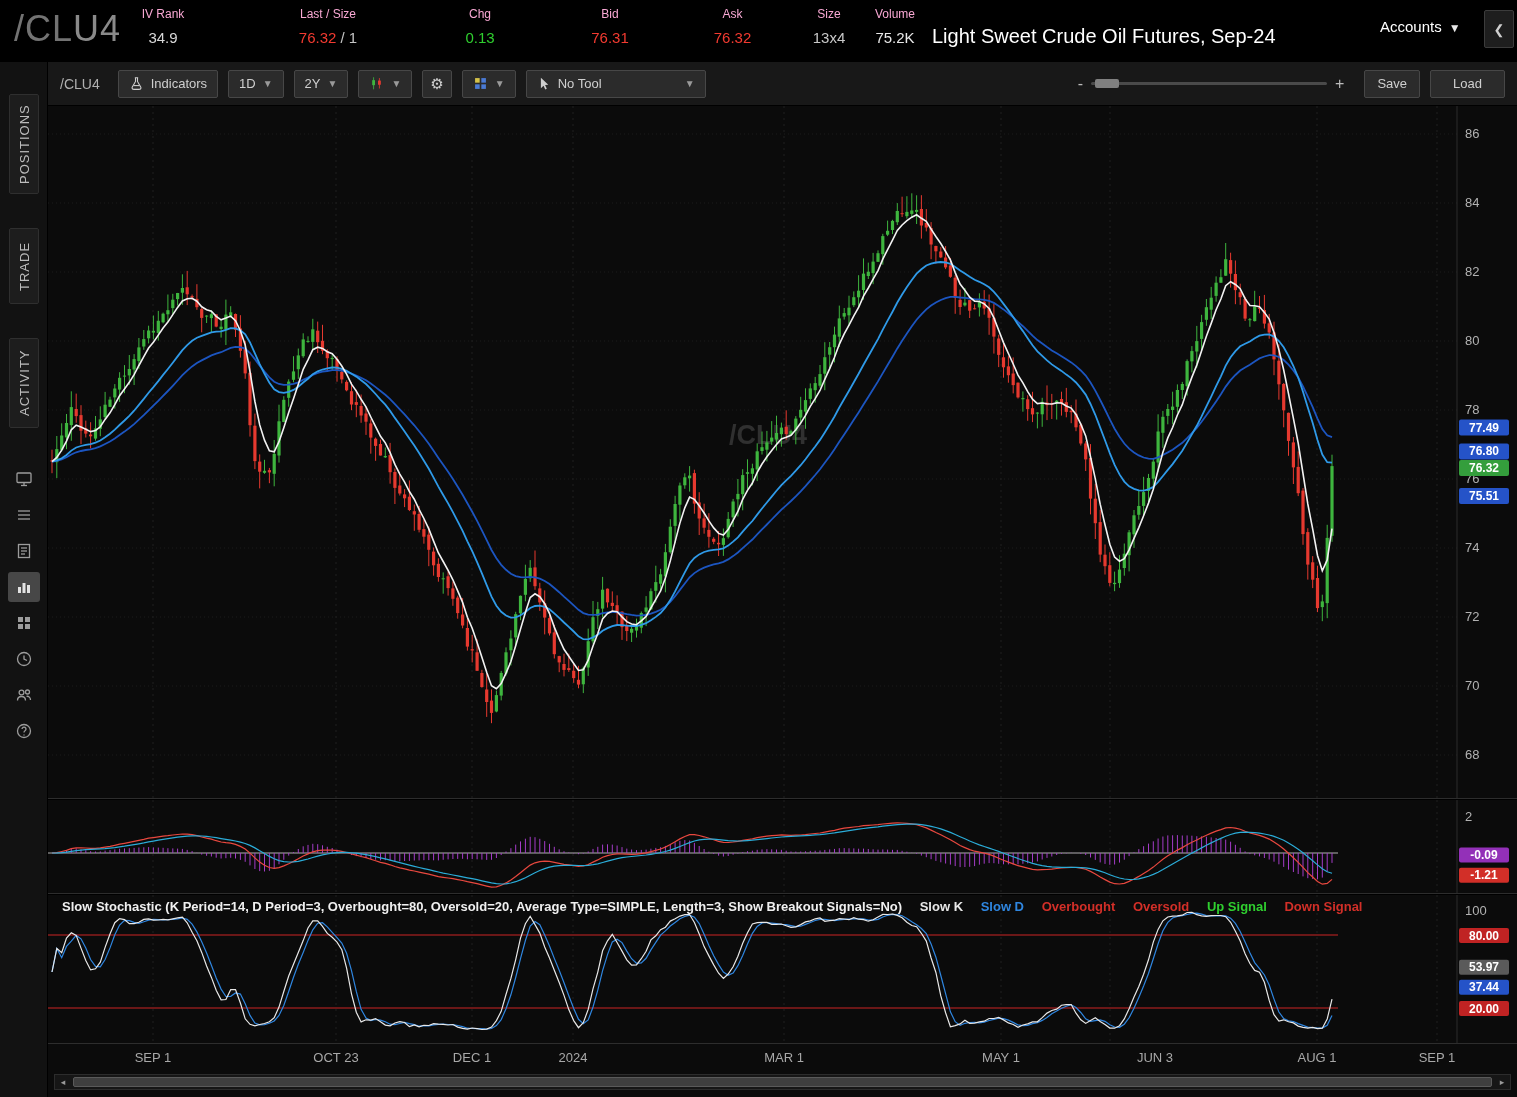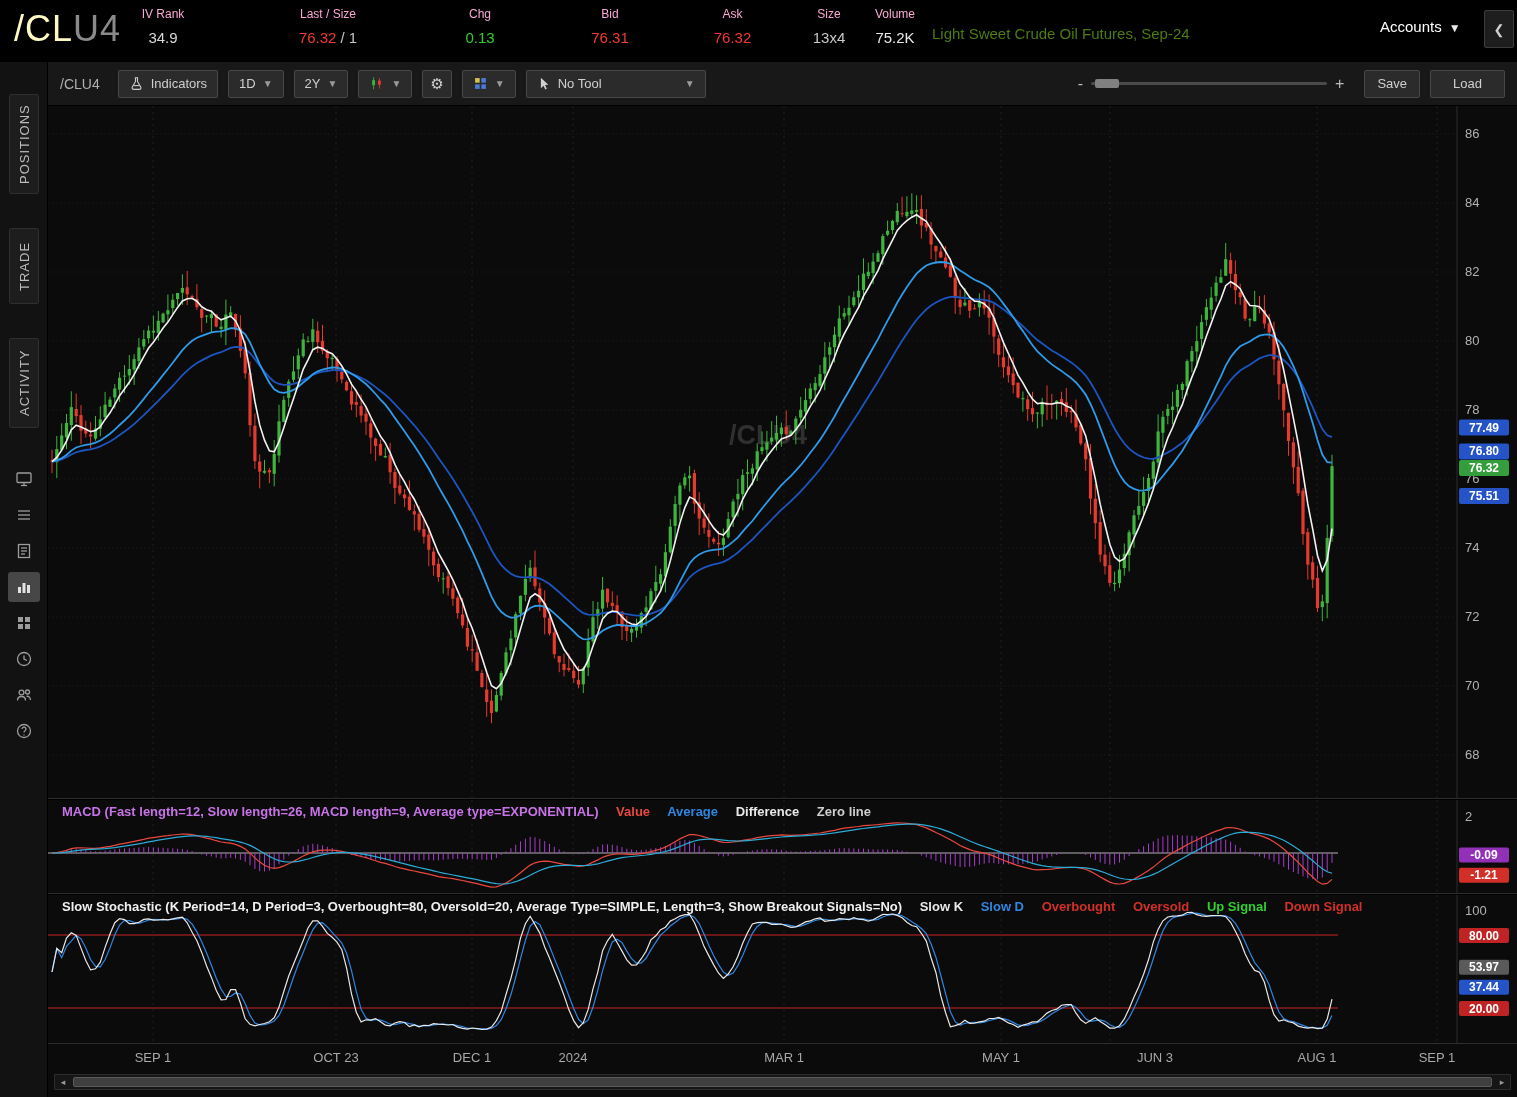--- a/index.html
+++ b/index.html
@@ -2,27 +2,27 @@
 <html><head>
 <meta charset="utf-8">
 <style>
   *{margin:0;padding:0;box-sizing:border-box}
   html,body{width:1517px;height:1097px;background:#000;font-family:"Liberation Sans",sans-serif;overflow:hidden}
   #app{position:relative;width:1517px;height:1097px;background:#000;color:#ddd}
 
   
   #header{position:absolute;top:0;left:0;width:1517px;height:62px;background:#000}
   #symbol{position:absolute;left:14px;top:8px;font-size:36px;letter-spacing:1px}
-  #symbol .sym-main{color:#fef9c3}
+  #symbol .sym-main{color:#737373}
   #symbol .sym-suffix{color:#8a8a8a}
   .hcol{position:absolute;top:7px;text-align:center}
   .hcol .lab{font-size:12px;color:#f9a8d4}
   .hcol .val{font-size:15px;margin-top:8px;color:#d8d8d8}
   .hcol .val .v2{color:#c4c4c4}
-  #desc{position:absolute;left:932px;top:25px;font-size:15px;color:#4d7c0f;white-space:nowrap}
+  #desc{position:absolute;left:932px;top:25px;font-size:20px;color:#ffffff;white-space:nowrap}
   #accounts{position:absolute;left:1380px;top:18px;font-size:15px;color:#fff;display:flex;align-items:flex-end;gap:7px;cursor:pointer}
   #accounts .chev{font-size:12px;color:#e8e8e8}
   #collapse-btn{position:absolute;right:3px;top:10px;width:30px;height:38px;background:#1e1e1e;border:1px solid #3c3c3c;border-radius:2px;color:#cfcfcf;display:flex;align-items:center;justify-content:center;font-size:13px;cursor:pointer}
 
   
   #sidebar{position:absolute;top:62px;left:0;width:48px;height:1035px;background:#121212;border-right:1px solid #000}
   .vtab{writing-mode:vertical-rl;transform:rotate(180deg);margin:0 auto;display:flex;align-items:center;justify-content:center;color:#bdbdbd;font-size:13px;letter-spacing:1px;background:#1d1d1d;border:1px solid #2f2f2f;border-radius:2px;width:30px;cursor:pointer}
   #tab-positions{height:100px;margin-top:32px}
   #tab-trade{height:76px;margin-top:34px}
   #tab-activity{height:90px;margin-top:34px}
@@ -1126,27 +1126,20 @@
           <line x1="1284.0" y1="53" x2="1284.0" y2="62.9" stroke="#a43cc8"></line>
           <polyline fill="none" stroke="#e8483f" stroke-width="1.2" points="4.0,53.0 8.8,52.5 13.7,51.5 18.5,50.3 23.3,48.6 28.2,47.8 33.0,47.8 37.8,48.0 42.6,48.3 47.5,48.3 52.3,47.9 57.1,47.1 62.0,46.3 66.8,45.3 71.6,44.2 76.5,43.3 81.3,42.4 86.1,41.4 90.9,40.3 95.8,39.3 100.6,38.2 105.4,37.6 110.3,36.9 115.1,36.2 119.9,35.7 124.8,35.0 129.6,34.5 134.4,34.0 139.2,34.2 144.1,34.6 148.9,35.6 153.7,37.0 158.6,38.2 163.4,39.2 168.2,40.7 173.1,42.0 177.9,42.7 182.7,43.2 187.5,44.4 192.4,46.4 197.2,49.0 202.0,53.1 206.9,57.9 211.7,62.1 216.5,65.2 221.4,67.5 226.2,68.4 231.0,67.6 235.8,65.9 240.7,63.7 245.5,61.4 250.3,58.8 255.2,56.0 260.0,53.9 264.8,51.8 269.7,50.6 274.5,50.1 279.3,50.1 284.2,50.1 289.0,50.6 293.8,51.4 298.6,52.5 303.5,54.0 308.3,55.2 313.1,56.5 318.0,57.7 322.8,59.3 327.6,60.8 332.5,62.3 337.3,63.4 342.1,64.8 346.9,66.5 351.8,67.8 356.6,68.9 361.4,70.1 366.3,71.0 371.1,72.1 375.9,73.1 380.8,74.1 385.6,75.4 390.4,76.6 395.2,77.3 400.1,78.0 404.9,78.7 409.7,79.6 414.6,80.5 419.4,81.7 424.2,82.6 429.1,83.7 433.9,84.9 438.7,86.1 443.5,87.2 448.4,86.9 453.2,85.3 458.0,82.9 462.9,80.0 467.7,76.5 472.5,72.7 477.4,68.8 482.2,65.1 487.0,62.8 491.8,61.6 496.7,61.2 501.5,61.4 506.3,62.3 511.2,63.3 516.0,64.3 520.8,64.9 525.7,65.6 530.5,66.3 535.3,66.0 540.2,64.5 545.0,62.1 549.8,59.9 554.6,57.2 559.5,55.6 564.3,54.5 569.1,53.9 574.0,54.0 578.8,54.2 583.6,54.3 588.5,54.2 593.3,53.6 598.1,52.9 602.9,51.7 607.8,50.3 612.6,49.0 617.4,47.1 622.3,44.6 627.1,41.7 631.9,38.9 636.8,36.5 641.6,34.7 646.4,34.7 651.2,35.5 656.1,36.8 660.9,38.3 665.7,39.8 670.6,41.3 675.4,42.4 680.2,42.5 685.1,42.0 689.9,41.4 694.7,40.3 699.5,39.5 704.4,38.8 709.2,37.7 714.0,36.9 718.9,36.2 723.7,35.7 728.5,35.3 733.4,34.9 738.2,35.1 743.0,35.4 747.8,35.2 752.7,35.0 757.5,34.6 762.3,34.0 767.2,33.5 772.0,33.0 776.8,32.1 781.7,31.2 786.5,30.3 791.3,29.1 796.2,28.2 801.0,27.6 805.8,27.0 810.6,26.5 815.5,25.7 820.3,25.4 825.1,25.0 830.0,24.6 834.8,24.0 839.6,23.6 844.5,23.2 849.3,22.8 854.1,23.0 858.9,23.3 863.8,23.9 868.6,24.7 873.4,26.3 878.3,27.9 883.1,30.1 887.9,32.5 892.8,34.8 897.6,37.2 902.4,39.7 907.2,42.6 912.1,45.5 916.9,47.6 921.7,49.6 926.6,51.2 931.4,52.2 936.2,53.2 941.1,54.4 945.9,56.1 950.7,58.2 955.5,60.2 960.4,62.1 965.2,63.9 970.0,65.7 974.9,66.9 979.7,68.2 984.5,69.3 989.4,69.9 994.2,69.7 999.0,69.5 1003.8,69.1 1008.7,68.5 1013.5,67.9 1018.3,67.7 1023.2,67.3 1028.0,67.5 1032.8,68.1 1037.7,69.2 1042.5,71.4 1047.3,73.9 1052.2,77.0 1057.0,79.6 1061.8,82.1 1066.6,83.7 1071.5,84.0 1076.3,83.3 1081.1,81.4 1086.0,79.0 1090.8,76.4 1095.6,73.5 1100.5,70.4 1105.3,67.1 1110.1,63.1 1114.9,59.2 1119.8,55.8 1124.6,53.0 1129.4,50.1 1134.3,47.6 1139.1,44.8 1143.9,42.2 1148.8,40.0 1153.6,37.5 1158.4,35.2 1163.2,33.1 1168.1,31.1 1172.9,29.6 1177.7,27.9 1182.6,27.5 1187.4,28.1 1192.2,29.2 1197.1,31.2 1201.9,33.0 1206.7,34.2 1211.5,35.4 1216.4,37.1 1221.2,39.1 1226.0,41.9 1230.9,45.2 1235.7,49.0 1240.5,53.3 1245.4,57.8 1250.2,62.3 1255.0,67.4 1259.8,72.6 1264.7,77.0 1269.5,81.4 1274.3,84.2 1279.2,83.4 1284.0,79.4 "></polyline>
           <polyline fill="none" stroke="#2bacd8" stroke-width="1.2" points="4.0,53.0 8.8,52.9 13.7,52.6 18.5,52.1 23.3,51.4 28.2,50.7 33.0,50.1 37.8,49.7 42.6,49.4 47.5,49.2 52.3,48.9 57.1,48.6 62.0,48.1 66.8,47.6 71.6,46.9 76.5,46.2 81.3,45.4 86.1,44.6 90.9,43.8 95.8,42.9 100.6,41.9 105.4,41.1 110.3,40.2 115.1,39.4 119.9,38.7 124.8,37.9 129.6,37.2 134.4,36.6 139.2,36.1 144.1,35.8 148.9,35.8 153.7,36.0 158.6,36.4 163.4,37.0 168.2,37.7 173.1,38.6 177.9,39.4 182.7,40.2 187.5,41.0 192.4,42.1 197.2,43.5 202.0,45.4 206.9,47.9 211.7,50.7 216.5,53.6 221.4,56.4 226.2,58.8 231.0,60.6 235.8,61.6 240.7,62.0 245.5,61.9 250.3,61.3 255.2,60.2 260.0,59.0 264.8,57.5 269.7,56.2 274.5,54.9 279.3,54.0 284.2,53.2 289.0,52.7 293.8,52.4 298.6,52.4 303.5,52.8 308.3,53.2 313.1,53.9 318.0,54.7 322.8,55.6 327.6,56.6 332.5,57.8 337.3,58.9 342.1,60.1 346.9,61.4 351.8,62.7 356.6,63.9 361.4,65.1 366.3,66.3 371.1,67.5 375.9,68.6 380.8,69.7 385.6,70.8 390.4,72.0 395.2,73.1 400.1,74.0 404.9,75.0 409.7,75.9 414.6,76.8 419.4,77.8 424.2,78.7 429.1,79.7 433.9,80.8 438.7,81.9 443.5,82.9 448.4,83.7 453.2,84.0 458.0,83.8 462.9,83.0 467.7,81.7 472.5,79.9 477.4,77.7 482.2,75.2 487.0,72.7 491.8,70.5 496.7,68.6 501.5,67.2 506.3,66.2 511.2,65.6 516.0,65.4 520.8,65.3 525.7,65.3 530.5,65.5 535.3,65.6 540.2,65.4 545.0,64.7 549.8,63.8 554.6,62.5 559.5,61.1 564.3,59.8 569.1,58.6 574.0,57.7 578.8,57.0 583.6,56.5 588.5,56.0 593.3,55.5 598.1,55.0 602.9,54.3 607.8,53.5 612.6,52.6 617.4,51.5 622.3,50.1 627.1,48.4 631.9,46.5 636.8,44.5 641.6,42.6 646.4,41.0 651.2,39.9 656.1,39.3 660.9,39.1 665.7,39.2 670.6,39.6 675.4,40.2 680.2,40.7 685.1,40.9 689.9,41.0 694.7,40.9 699.5,40.6 704.4,40.2 709.2,39.7 714.0,39.2 718.9,38.6 723.7,38.0 728.5,37.5 733.4,37.0 738.2,36.6 743.0,36.3 747.8,36.1 752.7,35.9 757.5,35.6 762.3,35.3 767.2,34.9 772.0,34.6 776.8,34.1 781.7,33.5 786.5,32.9 791.3,32.1 796.2,31.3 801.0,30.6 805.8,29.9 810.6,29.2 815.5,28.5 820.3,27.9 825.1,27.3 830.0,26.8 834.8,26.2 839.6,25.7 844.5,25.2 849.3,24.7 854.1,24.3 858.9,24.1 863.8,24.1 868.6,24.2 873.4,24.6 878.3,25.3 883.1,26.3 887.9,27.5 892.8,28.9 897.6,30.6 902.4,32.4 907.2,34.5 912.1,36.7 916.9,38.8 921.7,41.0 926.6,43.0 931.4,44.9 936.2,46.5 941.1,48.1 945.9,49.7 950.7,51.4 955.5,53.2 960.4,55.0 965.2,56.7 970.0,58.5 974.9,60.2 979.7,61.8 984.5,63.3 989.4,64.6 994.2,65.6 999.0,66.4 1003.8,66.9 1008.7,67.2 1013.5,67.4 1018.3,67.4 1023.2,67.4 1028.0,67.4 1032.8,67.6 1037.7,67.9 1042.5,68.6 1047.3,69.7 1052.2,71.1 1057.0,72.8 1061.8,74.7 1066.6,76.5 1071.5,78.0 1076.3,79.0 1081.1,79.5 1086.0,79.4 1090.8,78.8 1095.6,77.7 1100.5,76.3 1105.3,74.4 1110.1,72.2 1114.9,69.6 1119.8,66.8 1124.6,64.1 1129.4,61.3 1134.3,58.5 1139.1,55.8 1143.9,53.1 1148.8,50.5 1153.6,47.9 1158.4,45.3 1163.2,42.9 1168.1,40.5 1172.9,38.4 1177.7,36.3 1182.6,34.5 1187.4,33.2 1192.2,32.4 1197.1,32.2 1201.9,32.3 1206.7,32.7 1211.5,33.2 1216.4,34.0 1221.2,35.0 1226.0,36.4 1230.9,38.2 1235.7,40.3 1240.5,42.9 1245.4,45.9 1250.2,49.2 1255.0,52.8 1259.8,56.8 1264.7,60.8 1269.5,64.9 1274.3,68.8 1279.2,71.7 1284.0,73.2 "></polyline>
           <line x1="1409" y1="0" x2="1409" y2="93" stroke="#2c2c2c"></line>
           <text x="1417" y="21" class="ax">2</text>
           <rect x="1411" y="47.6" width="50" height="15" rx="2" fill="#9330b8"></rect>
           <text x="1436" y="59.1" text-anchor="middle" class="bub">-0.09</text>
           <rect x="1411" y="67.8" width="50" height="15" rx="2" fill="#d22f28"></rect>
           <text x="1436" y="79.3" text-anchor="middle" class="bub">-1.21</text>
         </svg>
-      <div class="ind-legend">
-        <span style="color: rgb(200, 115, 232);">MACD (Fast length=12, Slow length=26, MACD length=9, Average type=EXPONENTIAL)</span>
-        <span style="color: rgb(232, 72, 63);">Value</span>
-        <span style="color: rgb(47, 134, 224);">Average</span>
-        <span style="color: rgb(232, 232, 232);">Difference</span>
-        <span style="color: rgb(207, 207, 207);">Zero line</span>
-      </div>
     </div>
     <div class="divider" id="div2"></div>
 
     <div class="pane" id="pane-stoch">
       <svg id="svg-stoch" width="1469" height="148">
           <line x1="105" y1="0" x2="105" y2="148" stroke="#202020" stroke-dasharray="2,4"></line>
           <line x1="288" y1="0" x2="288" y2="148" stroke="#202020" stroke-dasharray="2,4"></line>
           <line x1="424" y1="0" x2="424" y2="148" stroke="#202020" stroke-dasharray="2,4"></line>
           <line x1="525" y1="0" x2="525" y2="148" stroke="#202020" stroke-dasharray="2,4"></line>
           <line x1="736" y1="0" x2="736" y2="148" stroke="#202020" stroke-dasharray="2,4"></line>

